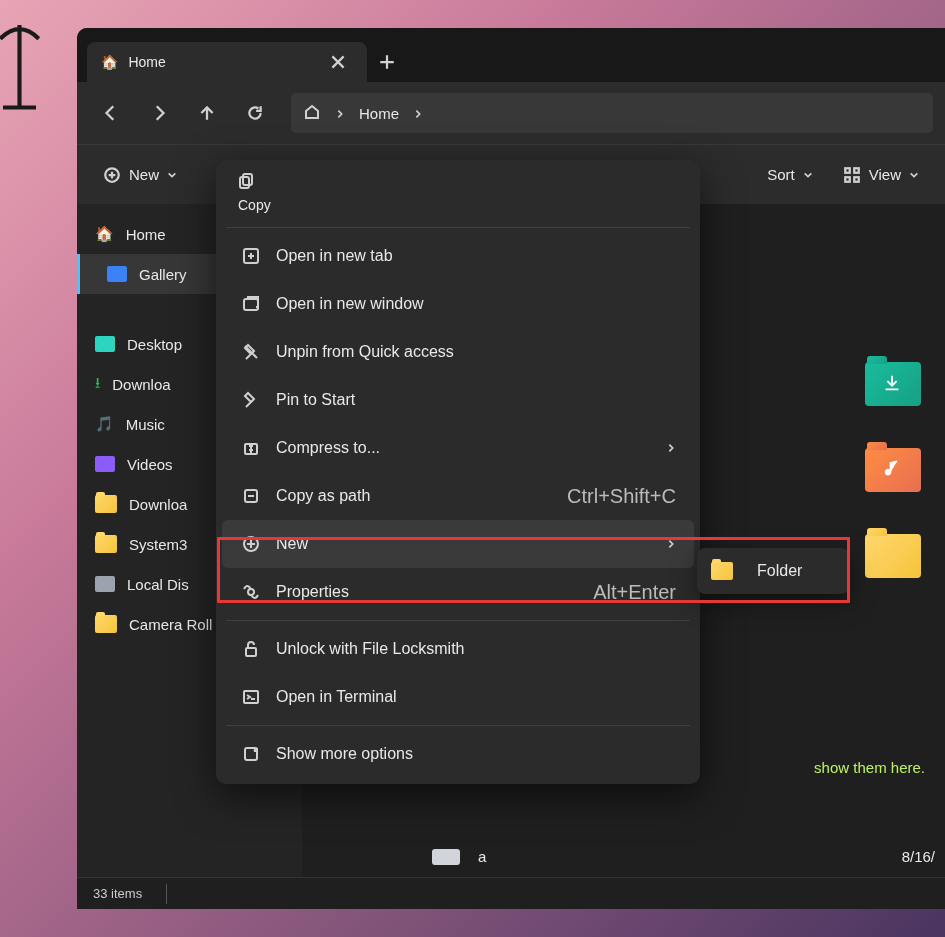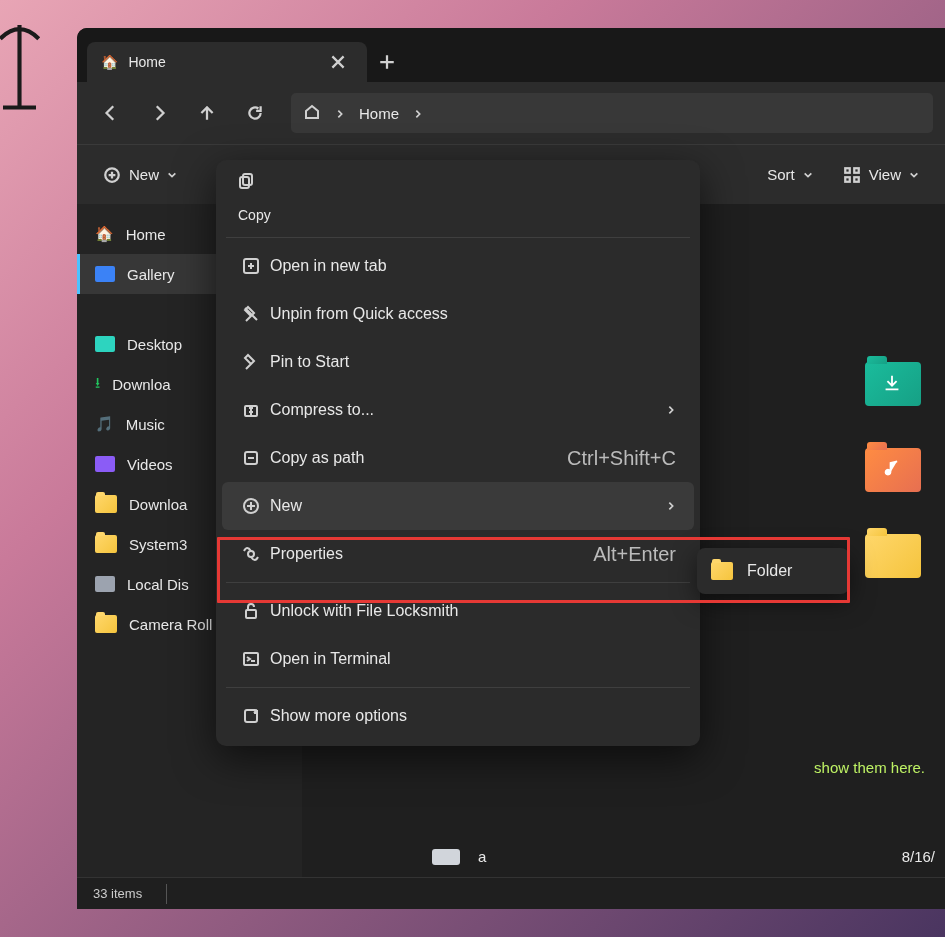--- a/index.html
+++ b/index.html
@@ -10,44 +10,44 @@
 .tab .close { margin-left:auto; width:30px; height:30px; display:flex; align-items:center; justify-content:center; border-radius:4px; }
 .newtab { width:40px; height:40px; display:flex; align-items:center; justify-content:center; color:#ccc; font-size:18px; }
 .addrbar { height:62px; display:flex; align-items:center; background:#2c2c2c; padding:0 12px; gap:4px; }
 .navbtn { width:44px; height:44px; display:flex; align-items:center; justify-content:center; border-radius:4px; color:#ccc; }
 .crumbs { flex:1; margin-left:10px; height:40px; background:#383838; border-radius:5px; display:flex; align-items:center; padding:0 12px; gap:14px; font-size:15px; color:#e8e8e8; }
 .toolbar { height:60px; display:flex; align-items:center; background:#2c2c2c; padding:0 16px; gap:10px; border-top:1px solid #3a3a3a; }
 .toolbtn { display:flex; align-items:center; gap:8px; padding:6px 10px; font-size:15px; color:#e8e8e8; }
 .body { flex:1; display:flex; background:#1f1f1f; position:relative; }
 .sidebar { width:225px; background:#242424; padding-top:10px; overflow:hidden; }
 .sbitem { display:flex; align-items:center; gap:12px; height:40px; padding:0 18px; font-size:15px; color:#e8e8e8; white-space:nowrap; }
-.sbitem.active { background:#373737; border-left:3px solid #4cc2ff; padding-left:15px; }
+.sbitem.active { background:#373737; border-left:3px solid #4cc2ff; padding-left:27px; }
 .sbgap { height:30px; }
 .content { flex:1; position:relative; padding:20px; }
 .folder-row { position:absolute; right:24px; top:158px; display:flex; flex-direction:column; gap:42px; }
 .folder-icon { width:56px; height:44px; border-radius:4px; position:relative; }
 .folder-icon::before { content:''; position:absolute; top:-6px; left:2px; width:20px; height:8px; border-radius:3px 3px 0 0; background:inherit; }
 .teal { background:linear-gradient(135deg,#1abc9c,#16a085); }
 .orange { background:linear-gradient(135deg,#ff8c42,#e76f51); }
 .yellow { background:linear-gradient(135deg,#ffd76b,#f5c43d); }
 .yellow-small { background:linear-gradient(135deg,#ffd76b,#f5c43d); width:22px; height:18px; border-radius:2px; position:relative; display:inline-block; }
 .yellow-small::before { content:''; position:absolute; top:-3px; left:1px; width:9px; height:4px; border-radius:2px 2px 0 0; background:#ffd76b; }
 .hint { position:absolute; right:20px; top:555px; font-size:15px; color:#bef264; }
 .status { height:32px; display:flex; align-items:center; padding:0 16px; font-size:13px; color:#ccc; background:#1f1f1f; border-top:1px solid #333; gap:18px; }
 .ctxmenu { position:absolute; left:216px; top:160px; width:484px; background:#2b2b2b; border-radius:10px; padding:6px; box-shadow:0 12px 40px rgba(0,0,0,0.6); z-index:50; }
-.ctx-top { display:flex; flex-direction:column; align-items:flex-start; padding:6px 16px 10px; gap:12px; }
+.ctx-top { display:flex; flex-direction:column; align-items:flex-start; padding:6px 16px 10px; gap:2px; }
 .ctx-top .icon { font-size:18px; color:#ddd; }
 .ctx-top .lbl { font-size:14px; color:#e8e8e8; }
-.ctxitem { display:flex; align-items:center; gap:8px; height:48px; padding:0 18px; font-size:16px; color:#e8e8e8; border-radius:6px; position:relative; }
+.ctxitem { display:flex; align-items:center; gap:14px; height:48px; padding:0 18px; font-size:16px; color:#e8e8e8; border-radius:6px; position:relative; }
 .ctxitem.hover { background:#3a3a3a; }
 .ctxitem .icon { width:22px; display:flex; justify-content:center; color:#cfcfcf; }
 .ctxitem .shortcut { margin-left:auto; font-size:20px; color:#bbb; }
 .ctxitem .chev { margin-left:auto; color:#bbb; }
 .ctxsep { height:1px; background:#3f3f3f; margin:4px 4px; }
-.submenu { position:absolute; left:697px; top:548px; width:152px; height:46px; background:#2b2b2b; border-radius:8px; display:flex; align-items:center; gap:14px; padding:0 14px; font-size:16px; color:#e8e8e8; box-shadow:0 8px 24px rgba(0,0,0,0.5); z-index:60; }
+.submenu { position:absolute; left:697px; top:548px; width:152px; height:46px; background:#2b2b2b; border-radius:8px; display:flex; align-items:center; gap:24px; padding:0 14px; font-size:16px; color:#e8e8e8; box-shadow:0 8px 24px rgba(0,0,0,0.5); z-index:60; }
 .redbox { position:absolute; left:217px; top:537px; width:633px; height:66px; border:3px solid #e63935; border-radius:1px; z-index:70; pointer-events:none; }
 svg { width:18px; height:18px; stroke:#d0d0d0; fill:none; stroke-width:2; }
 .sb-square { width:20px; height:16px; border-radius:2px; display:inline-block; }
 .lamp { position:absolute; left:-8px; top:20px; width:55px; height:120px; }
 .divider-v { width:1px; height:20px; background:#555; margin:0 6px; }
 </style>
 </head>
 <body>
 
 <div class="lamp">
@@ -230,20 +230,29 @@
         <svg viewBox="0 0 18 18">
           <rect x="2" y="2" width="14" height="14" rx="2"></rect>
           <path d="M6 9 h6 M9 6 v6"></path>
         </svg>
       </span>
       <span>Open in new tab</span>
     </div>
   <div class="ctxitem">
       <span class="icon">
         <svg viewBox="0 0 18 18">
+          <rect x="2" y="4" width="14" height="11" rx="2"></rect>
+          <path d="M6 4 v-2 h10 v10 h-2"></path>
+        </svg>
+      </span>
+      <span>Open in new window</span>
+    </div>
+  <div class="ctxitem">
+      <span class="icon">
+        <svg viewBox="0 0 18 18">
           <path d="M6 2 l6 6 -3 3 -6 -6 z M9 11 l-5 5 M3 3 l12 12"></path>
         </svg>
       </span>
       <span>Unpin from Quick access</span>
     </div>
   <div class="ctxitem">
       <span class="icon">
         <svg viewBox="0 0 18 18">
           <path d="M6 2 l6 6 -3 3 -6 -6 z M9 11 l-5 5"></path>
         </svg>

